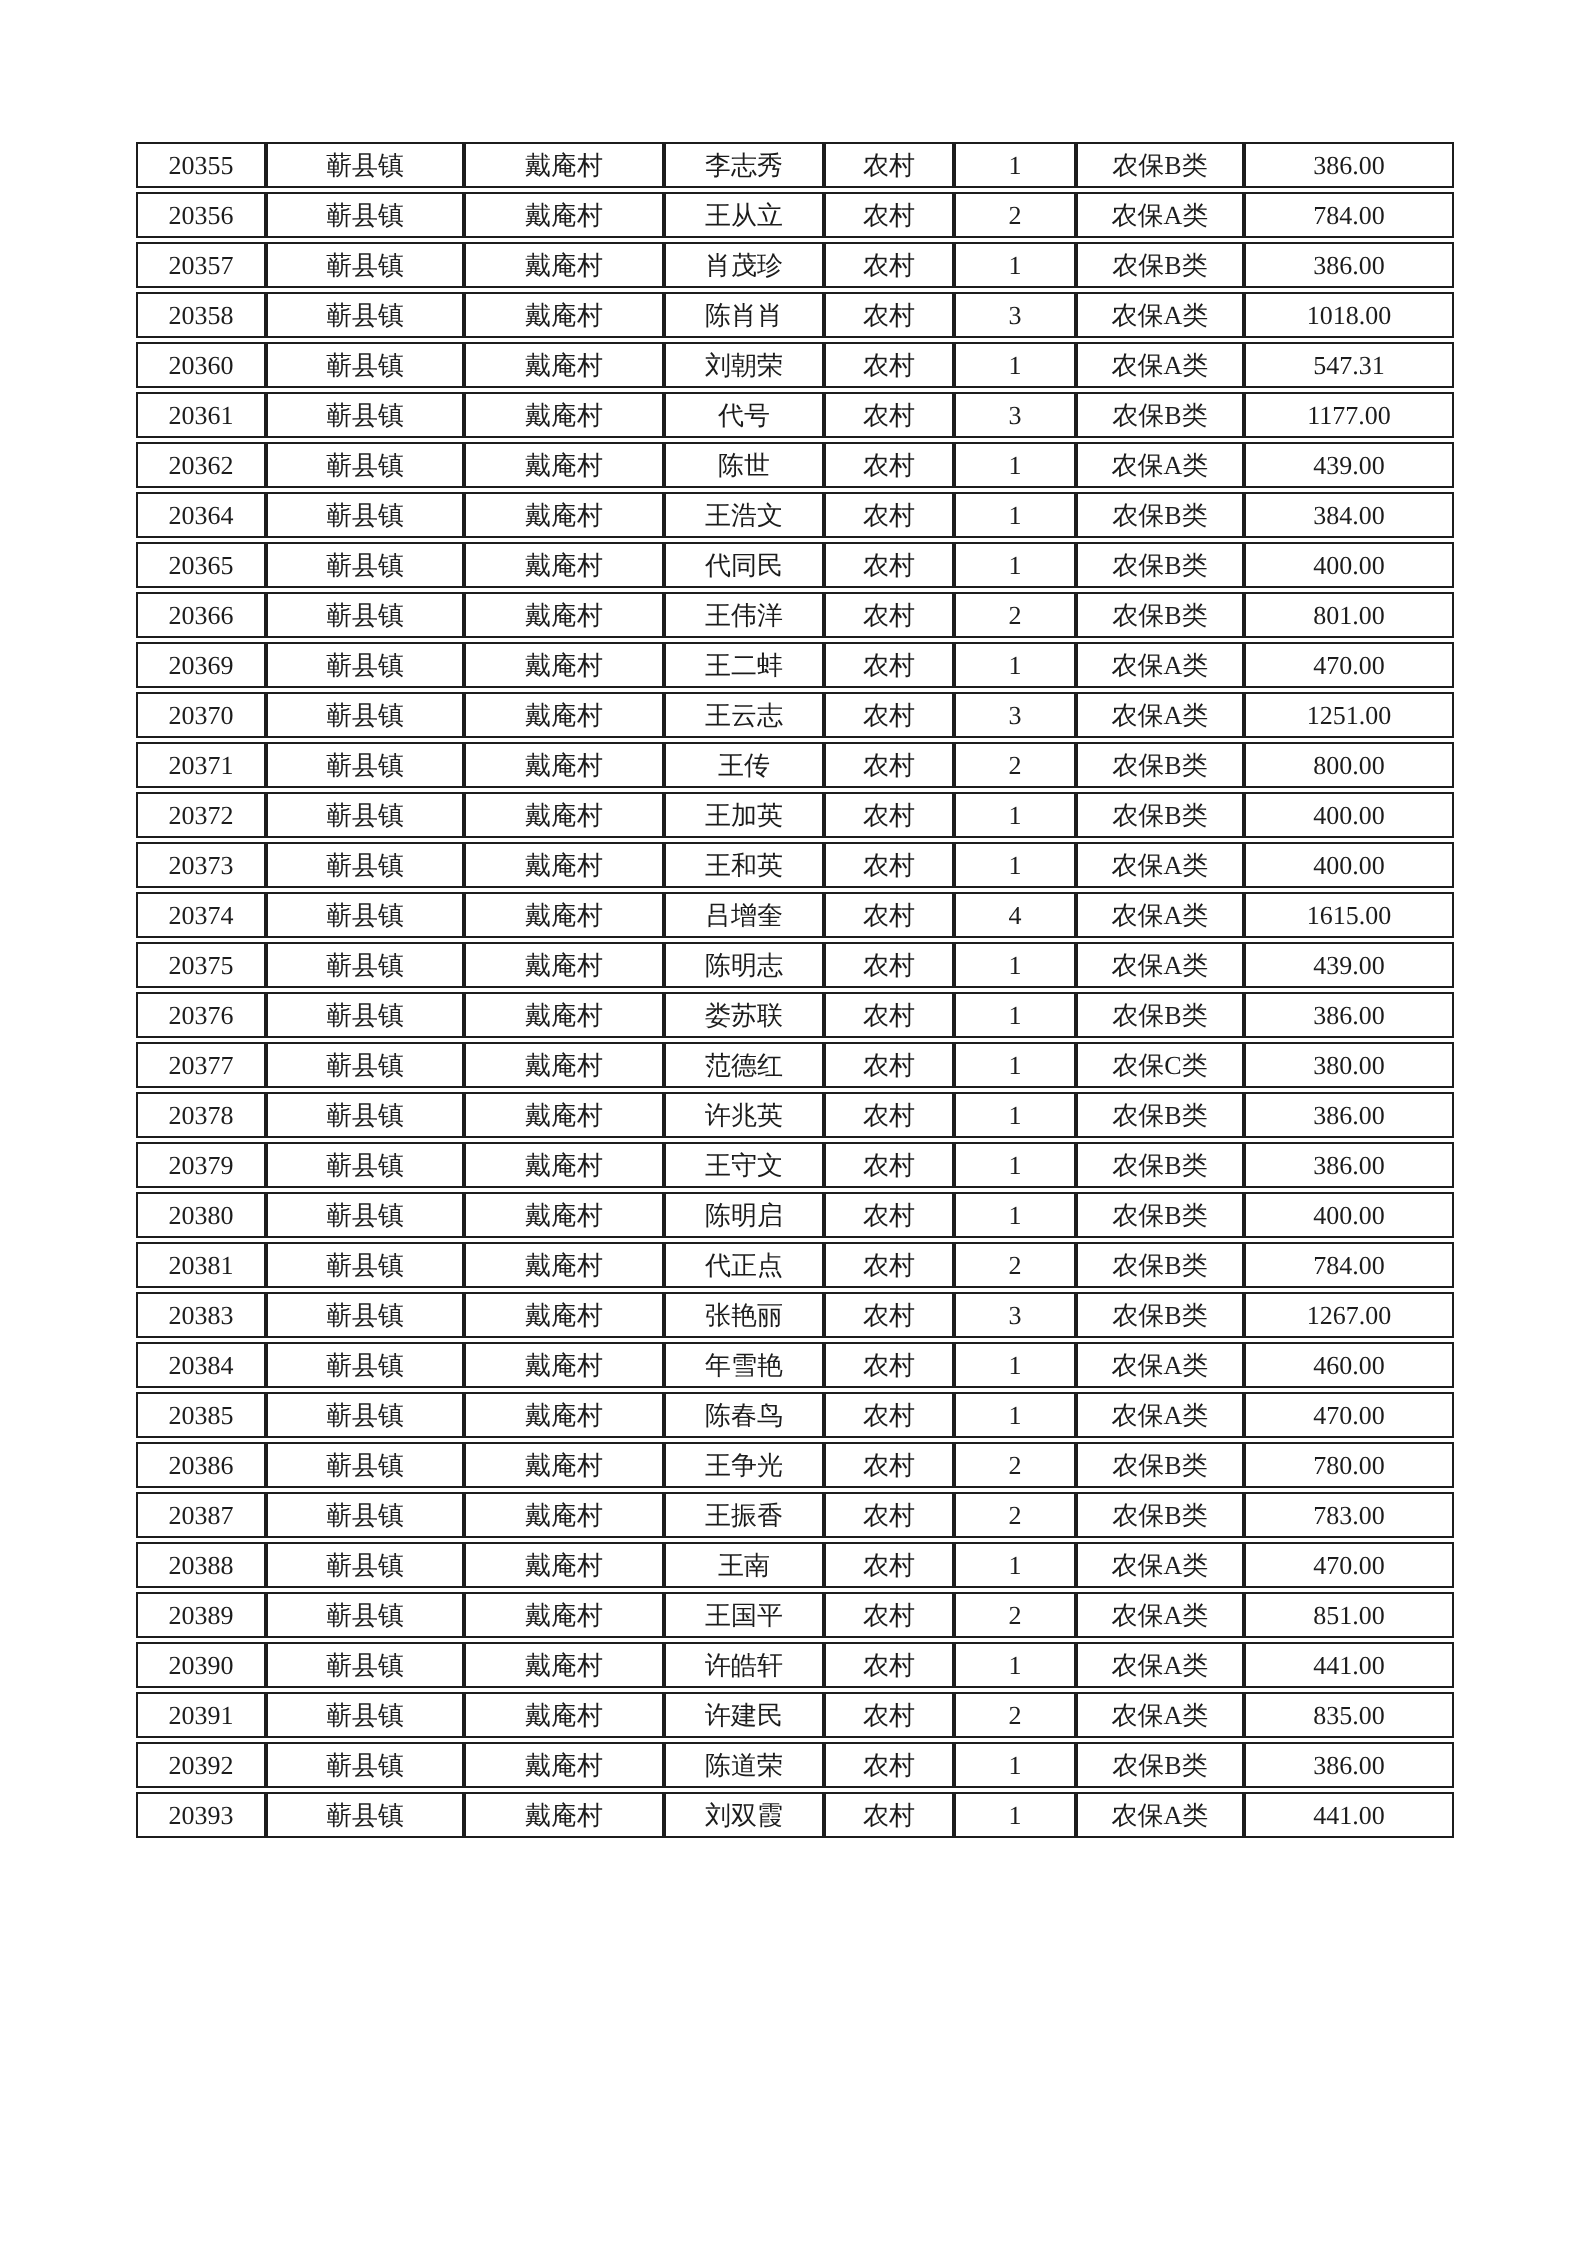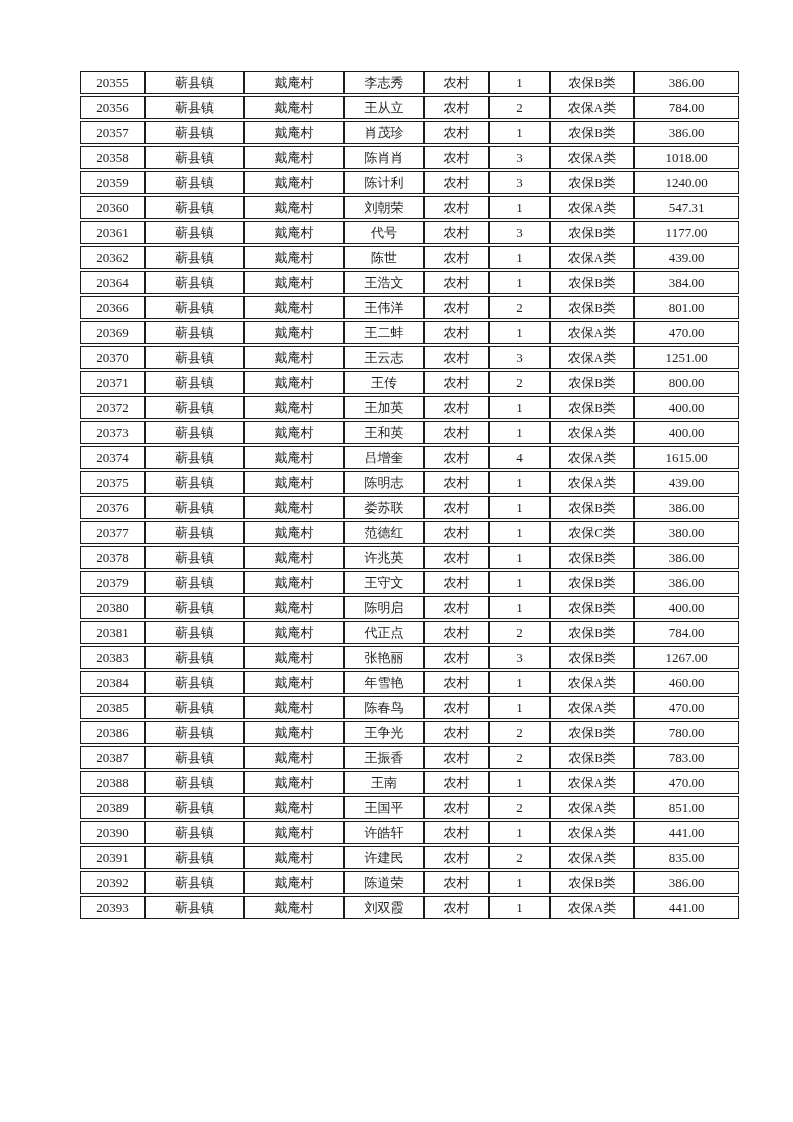--- a/index.html
+++ b/index.html
@@ -9,21 +9,21 @@
   body {
     width: 793px;
     height: 1122px;
     background: #ffffff;
     position: relative;
     font-family: "Liberation Serif", "DejaVu Serif", serif;
     color: #1c1c1c;
   }
   .sheet {
     position: absolute;
-    left: 80px;
+    left: 68px;
     top: 69px;
   }
   table.doc-table {
     border-collapse: separate;
     border-spacing: 0 2px;
     table-layout: fixed;
     width: 659px;
   }
   table.doc-table td {
     box-sizing: border-box;
@@ -96,47 +96,37 @@
           <td>20358</td>
           <td>蕲县镇</td>
           <td>戴庵村</td>
           <td>陈肖肖</td>
           <td>农村</td>
           <td>3</td>
           <td>农保A类</td>
           <td>1018.00</td>
         </tr>
         <tr>
-          <td>20359</td>
-          <td>蕲县镇</td>
-          <td>戴庵村</td>
-          <td>陈计利</td>
+          <td>20360</td>
+          <td>蕲县镇</td>
+          <td>戴庵村</td>
+          <td>刘朝荣</td>
+          <td>农村</td>
+          <td>1</td>
+          <td>农保A类</td>
+          <td>547.31</td>
+        </tr>
+        <tr>
+          <td>20361</td>
+          <td>蕲县镇</td>
+          <td>戴庵村</td>
+          <td>代号</td>
           <td>农村</td>
           <td>3</td>
           <td>农保B类</td>
-          <td>1240.00</td>
-        </tr>
-        <tr>
-          <td>20360</td>
-          <td>蕲县镇</td>
-          <td>戴庵村</td>
-          <td>刘朝荣</td>
-          <td>农村</td>
-          <td>1</td>
-          <td>农保A类</td>
-          <td>547.31</td>
-        </tr>
-        <tr>
-          <td>20361</td>
-          <td>蕲县镇</td>
-          <td>戴庵村</td>
-          <td>代号</td>
-          <td>农村</td>
-          <td>3</td>
-          <td>农保B类</td>
           <td>1177.00</td>
         </tr>
         <tr>
           <td>20362</td>
           <td>蕲县镇</td>
           <td>戴庵村</td>
           <td>陈世</td>
           <td>农村</td>
           <td>1</td>
           <td>农保A类</td>
@@ -144,20 +134,30 @@
         </tr>
         <tr>
           <td>20364</td>
           <td>蕲县镇</td>
           <td>戴庵村</td>
           <td>王浩文</td>
           <td>农村</td>
           <td>1</td>
           <td>农保B类</td>
           <td>384.00</td>
+        </tr>
+        <tr>
+          <td>20365</td>
+          <td>蕲县镇</td>
+          <td>戴庵村</td>
+          <td>代同民</td>
+          <td>农村</td>
+          <td>1</td>
+          <td>农保B类</td>
+          <td>400.00</td>
         </tr>
         <tr>
           <td>20366</td>
           <td>蕲县镇</td>
           <td>戴庵村</td>
           <td>王伟洋</td>
           <td>农村</td>
           <td>2</td>
           <td>农保B类</td>
           <td>801.00</td>

